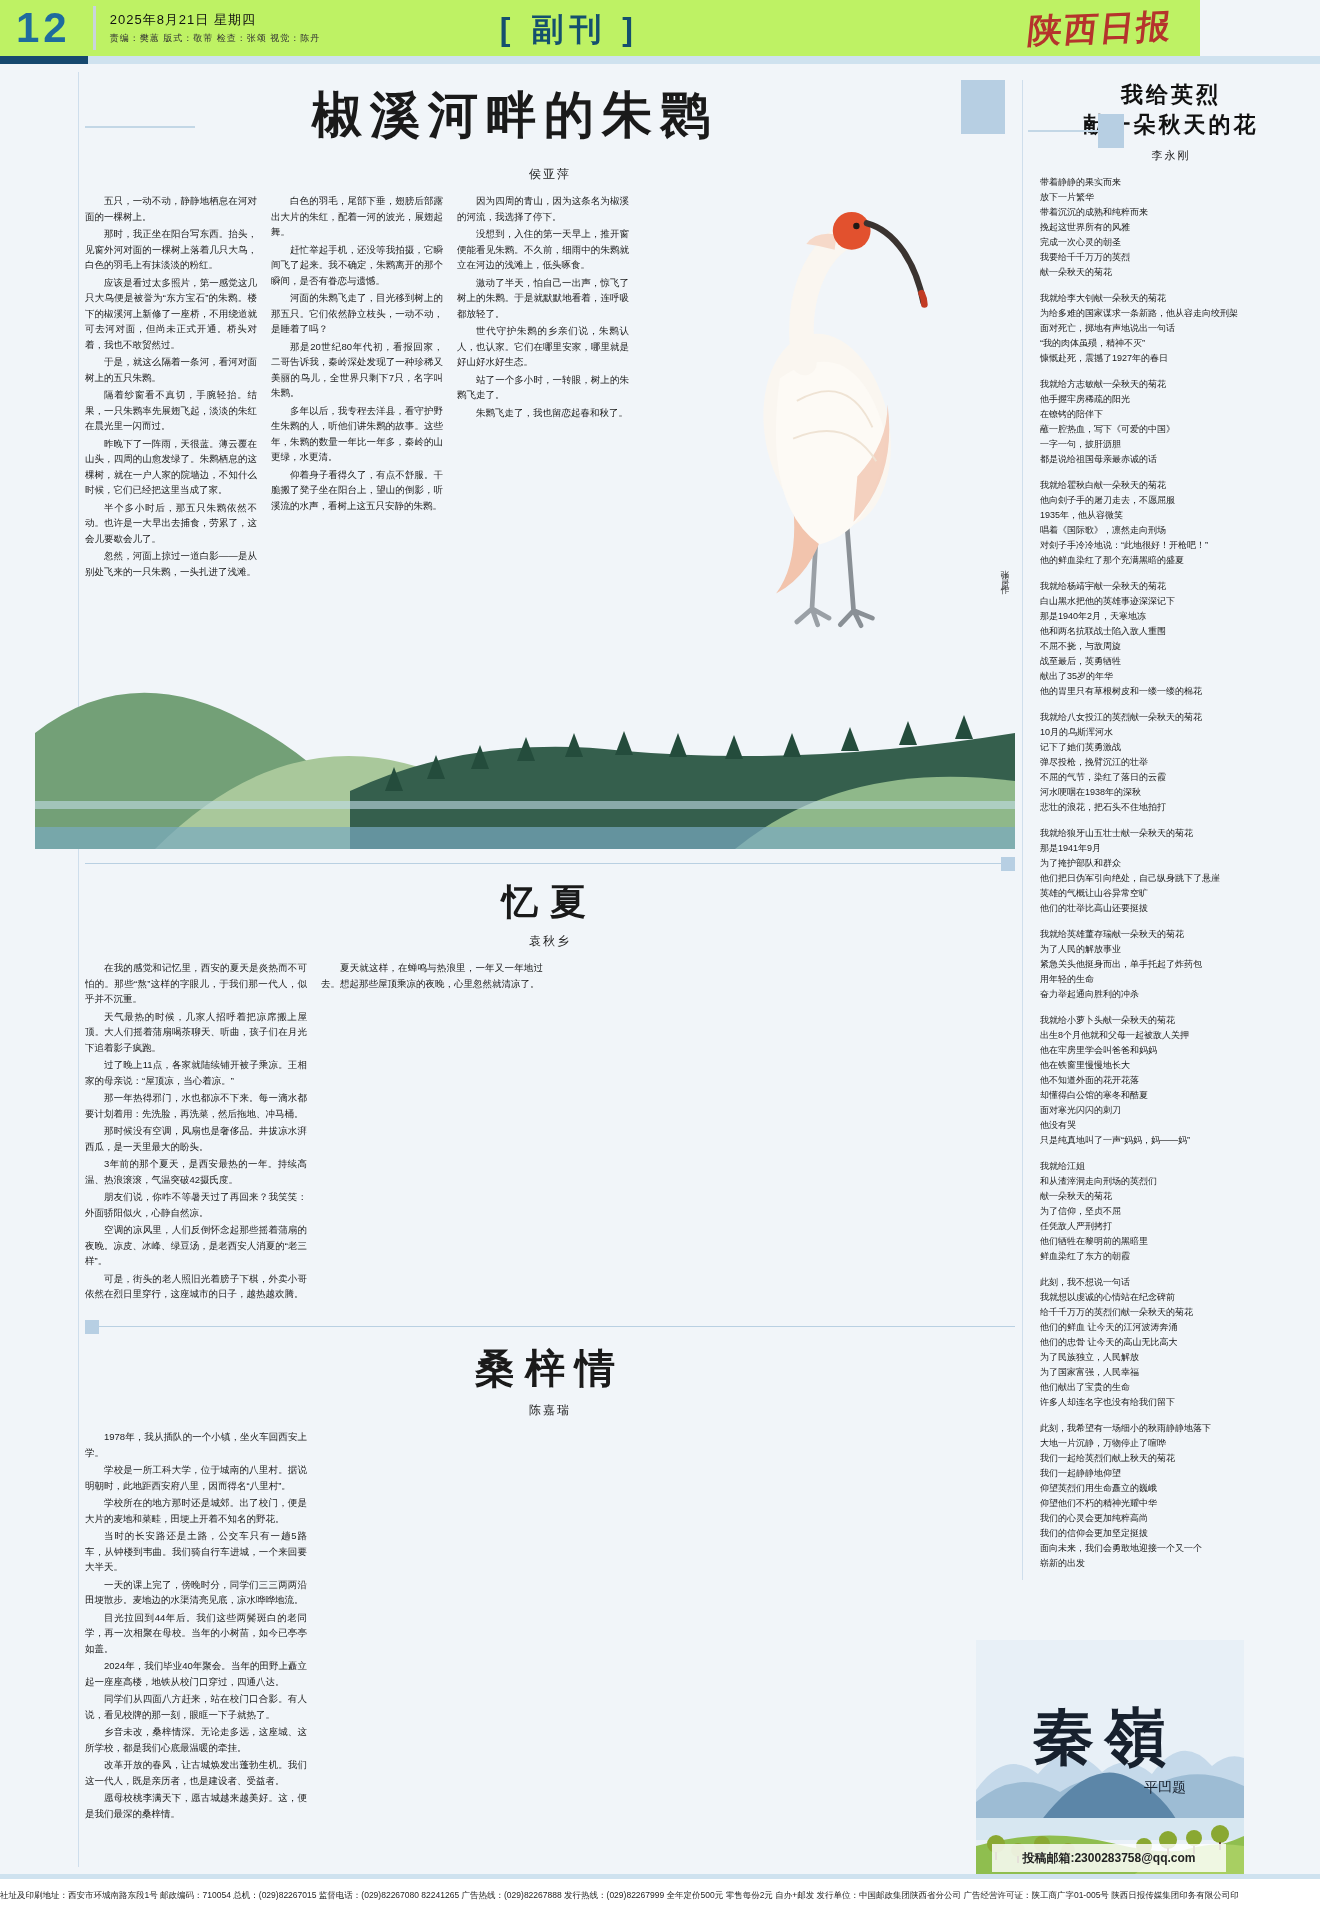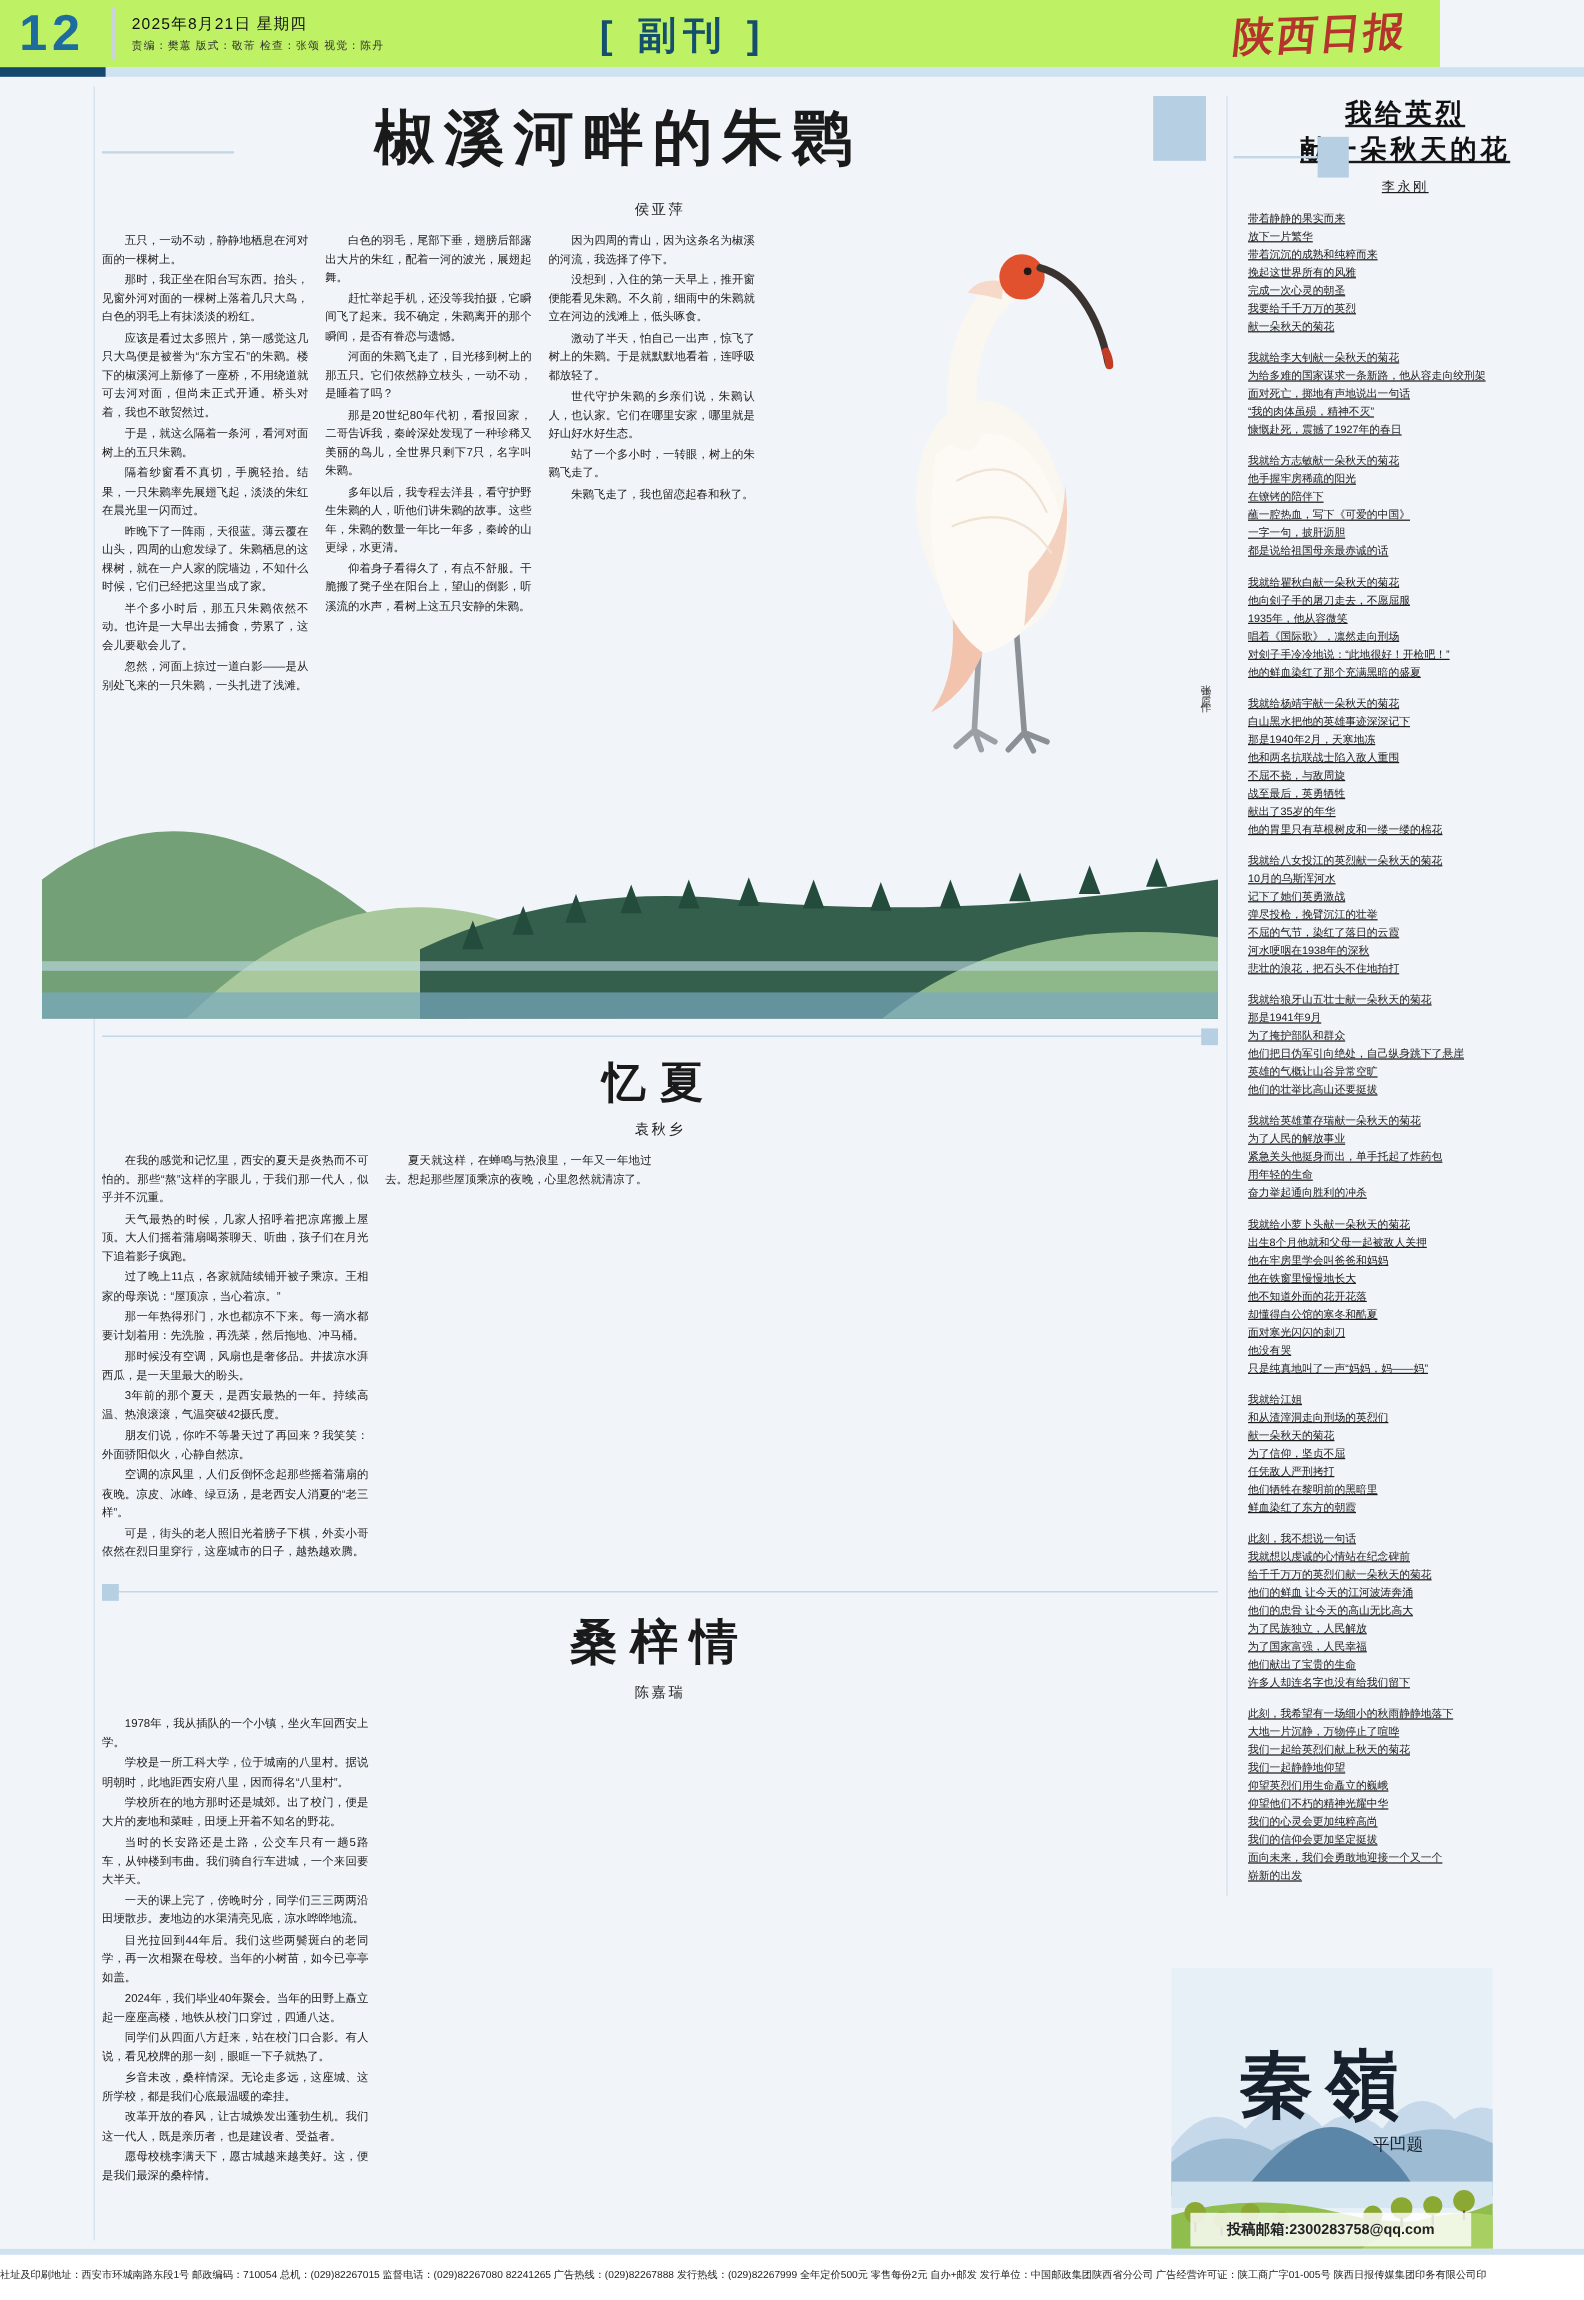--- a/index.html
+++ b/index.html
@@ -46,21 +46,21 @@
   .divider .right{right:0;}
   .divider .left{left:0;}
   
   .art2 h2,.art3 h2{margin:6px 0 0;text-align:center;font-weight:900;}
   .art2 h2{font-size:36px;letter-spacing:12px;}
   .art3 h2{font-size:40px;letter-spacing:10px;}
   .cols4{column-count:4;column-gap:14px;column-fill:auto;overflow:hidden;}
   .h350{height:352px;}
   .h430{height:430px;}
   
-  .poem{position:absolute;left:1040px;top:80px;width:262px;text-decoration:underline;}
+  .poem{position:absolute;left:1040px;top:80px;width:262px;}
   .pdeco{position:absolute;left:-12px;top:34px;display:flex;align-items:center;}
   .pdeco .pline{display:block;width:70px;height:2px;background:#c3d7e6;}
   .pdeco .sq{width:26px;height:34px;}
   .ptitle{margin:0;text-align:center;font-size:22px;font-weight:900;letter-spacing:3px;line-height:30px;color:#111;}
   .poem .byline{margin:8px 0 12px;font-size:11px;}
   .pbody p{text-indent:0;text-align:left;font-size:9px;line-height:15px;margin:0;}
   .stanza{margin:0 0 11px;}
   
   .qinling{position:absolute;left:976px;top:1640px;width:268px;height:240px;}
   .qinling svg{width:100%;height:100%;display:block;}

